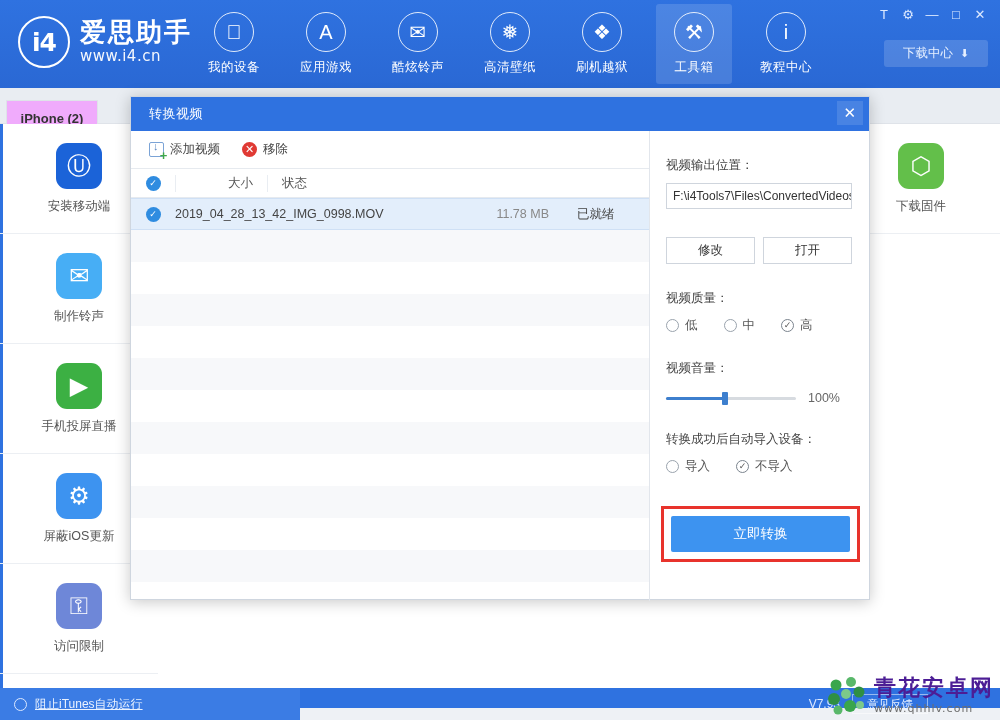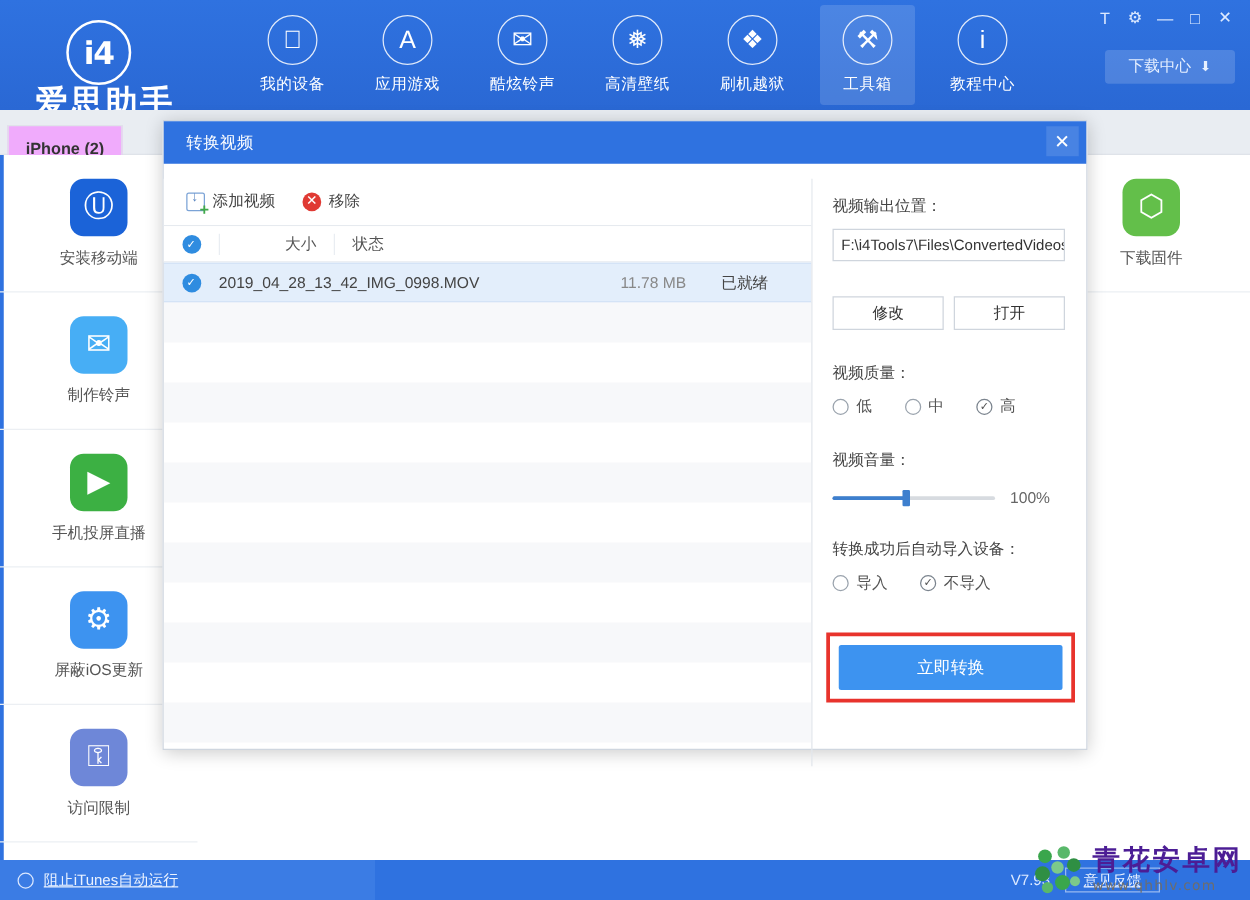--- a/index.html
+++ b/index.html
@@ -9,21 +9,21 @@
     overflow: hidden;
     background: #2f6fd8;
   }
   #app { position: relative; width: 1000px; height: 720px; background:#eef1f5; }
 
   
   .header {
     position: absolute; left:0; top:0; width:1000px; height:88px;
     background: linear-gradient(180deg,#2f72e0 0%, #2a68d4 100%);
   }
-  .logo-wrap { position:absolute; left:18px; top:16px; display:flex; align-items:center;flex-direction:column; }
+  .logo-wrap { position:absolute; left:18px; top:16px; display:flex; align-items:center; }
   .logo-circle {
     width:52px; height:52px; border-radius:50%;
     border:2.5px solid #ffffff; display:flex; align-items:center; justify-content:center;
     color:#fff; font-size:25px; font-weight:bold; letter-spacing:-1px;
     font-family:"DejaVu Sans", sans-serif;
   }
   .logo-text { margin-left:10px; color:#fff; }
   .logo-name { font-size:26px; font-weight:bold; letter-spacing:2px; line-height:1.05; }
   .logo-url { font-size:15px; letter-spacing:0.5px; font-family:"DejaVu Sans", sans-serif; opacity:.95; }
 
@@ -99,21 +99,21 @@
     display:flex; align-items:center; padding-left:18px; font-size:13px; letter-spacing:.5px;
     position:relative;
   }
   .dlg-close {
     position:absolute; right:6px; top:4px; width:26px; height:24px;
     display:flex; align-items:center; justify-content:center;
     color:#fff; font-size:15px; cursor:pointer; background:rgba(255,255,255,0.12);
   }
   .dlg-body { position:absolute; left:0; top:34px; width:740px; height:470px; }
 
-  .dlg-left { position:absolute; left:0; top:12px; width:519px; height:470px; border-right:1px solid #e2e6ec; }
+  .dlg-left { position:absolute; left:0; top:0; width:519px; height:470px; border-right:1px solid #e2e6ec; }
   .dlg-toolbar {
     height:38px; display:flex; align-items:center; padding-left:18px;
     border-bottom:1px solid #e6eaef; background:#fff;
   }
   .tb-btn { display:flex; align-items:center; margin-right:22px; font-size:12.5px; color:#444; cursor:pointer; }
   .tb-btn .ti { margin-right:6px; display:flex; align-items:center; }
   .ico-add {
     width:15px; height:15px; border:1.4px solid #7ba3d6; border-radius:2px; position:relative;
     display:inline-block; background:#fff;
   }
@@ -188,21 +188,21 @@
     display:flex; align-items:center; justify-content:center;
   }
   .cta-hl { width:199px; height:56px; border:3px solid #e8332c; display:flex; align-items:center; justify-content:center; }
   .cta {
     width:179px; height:36px; background:#3d93f0; color:#fff; font-size:13.5px;
     display:flex; align-items:center; justify-content:center; cursor:pointer; border-radius:2px;
   }
 
   
   .statusbar {
-    position:absolute; left:0; top:688px; width:1000px; height:32px; background:#2f72e0;
+    position:absolute; left:0; top:688px; width:1000px; height:20px; background:#2f72e0;
   }
   .sb-left {
     position:absolute; left:0; top:0; width:300px; height:32px; background:#3b7ce4;
     display:flex; align-items:center; padding-left:14px;
   }
   .sb-chk {
     width:13px; height:13px; border-radius:50%; border:1.4px solid #dbe8ff; margin-right:8px;
   }
   .sb-left-label { color:#eaf2ff; font-size:12px; text-decoration:underline; cursor:pointer; }
   .sb-ver { position:absolute; right:160px; top:9px; color:#dce9ff; font-size:12px; }

